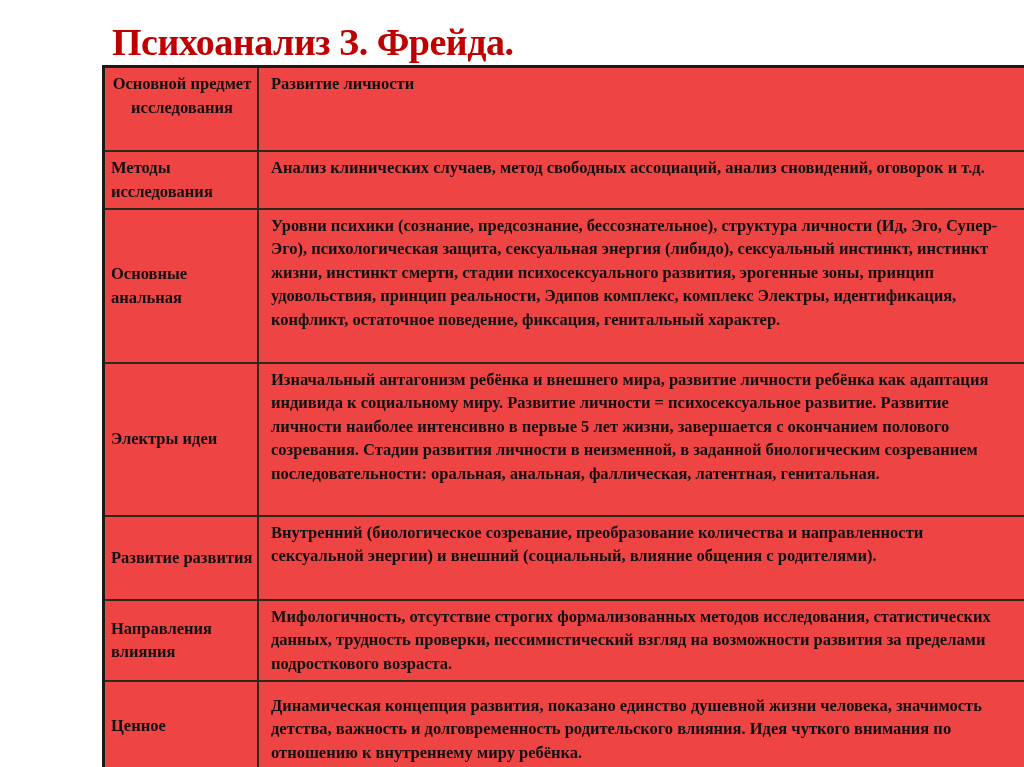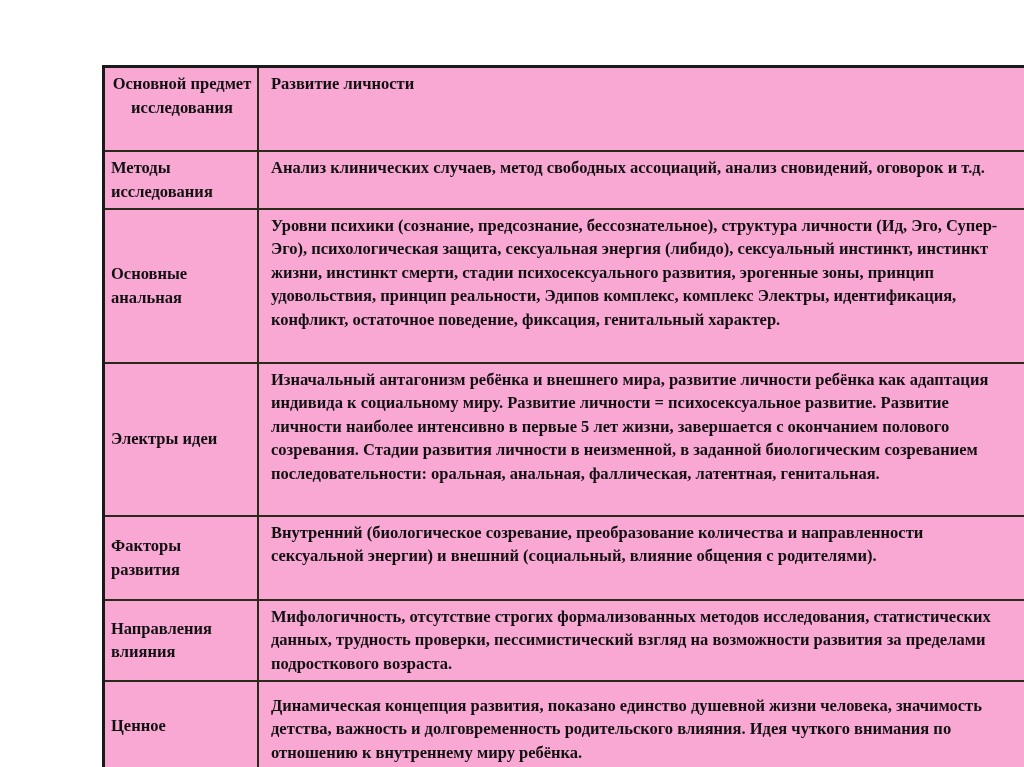--- a/index.html
+++ b/index.html
@@ -44,21 +44,21 @@
       border-top: 3px solid #1a1a1a;
       border-left: 3px solid #1a1a1a;
     }
     td {
       border-bottom: 2px solid #2a2a1a;
       font-size: 16.5px;
       font-weight: bold;
       color: #111111;
       line-height: 23.5px;
       vertical-align: top;
-      background: #f9a8d4;
+      background: #ef4444;
     }
     td.label {
       width: 142px;
       border-right: 2px solid #2a2a1a;
       padding: 0 4px 0 6px;
       vertical-align: middle;
     }
     td.label.center { text-align: center; }
     td.value {
       padding: 4px 30px 0 12px;
@@ -70,20 +70,21 @@
     tr.r3 { height: 153px; }
     tr.r4 { height: 84px; }
     tr.r5 { height: 81px; }
     tr.r6 { height: 90px; }
     tr.r6 td.value { padding-top: 12px; }
   </style>
 </head>
 <body>
 
 <div class="slide">
+  <h1 class="title">Психоанализ З. Фрейда.</h1>
 
   <div class="table-wrap">
     <table>
       <tbody>
           <tr class="r0">
         <td class="label center">Основной предмет исследования</td>
         <td class="value">Развитие личности</td>
       </tr>
       <tr class="r1">
         <td class="label">Методы исследования</td>
@@ -91,21 +92,21 @@
       </tr>
       <tr class="r2">
         <td class="label">Основные анальная</td>
         <td class="value">Уровни психики (сознание, предсознание, бессознательное), структура личности (Ид, Эго, Супер-Эго), психологическая защита, сексуальная энергия (либидо), сексуальный инстинкт, инстинкт жизни, инстинкт смерти, стадии психосексуального развития, эрогенные зоны, принцип удовольствия, принцип реальности, Эдипов комплекс, комплекс Электры, идентификация, конфликт, остаточное поведение, фиксация, генитальный характер.</td>
       </tr>
       <tr class="r3">
         <td class="label">Электры идеи</td>
         <td class="value">Изначальный антагонизм ребёнка и внешнего мира, развитие личности ребёнка как адаптация индивида к социальному миру. Развитие личности = психосексуальное развитие. Развитие личности наиболее интенсивно в первые 5 лет жизни, завершается  с окончанием полового созревания. Стадии развития личности в неизменной, в заданной биологическим созреванием последовательности: оральная, анальная, фаллическая, латентная, генитальная.</td>
       </tr>
       <tr class="r4">
-        <td class="label">Факторы развития</td>
+        <td class="label">Развитие развития</td>
         <td class="value">Внутренний (биологическое созревание, преобразование количества и направленности сексуальной энергии) и внешний (социальный, влияние общения с родителями).</td>
       </tr>
       <tr class="r5">
         <td class="label">Направления влияния</td>
         <td class="value">Мифологичность, отсутствие строгих формализованных методов исследования, статистических данных, трудность проверки, пессимистический взгляд на возможности развития за пределами подросткового возраста.</td>
       </tr>
       <tr class="r6">
         <td class="label">Ценное</td>
         <td class="value">Динамическая концепция развития, показано единство душевной жизни человека, значимость детства, важность и долговременность родительского влияния. Идея чуткого внимания по отношению  к внутреннему миру ребёнка.</td>
       </tr>

